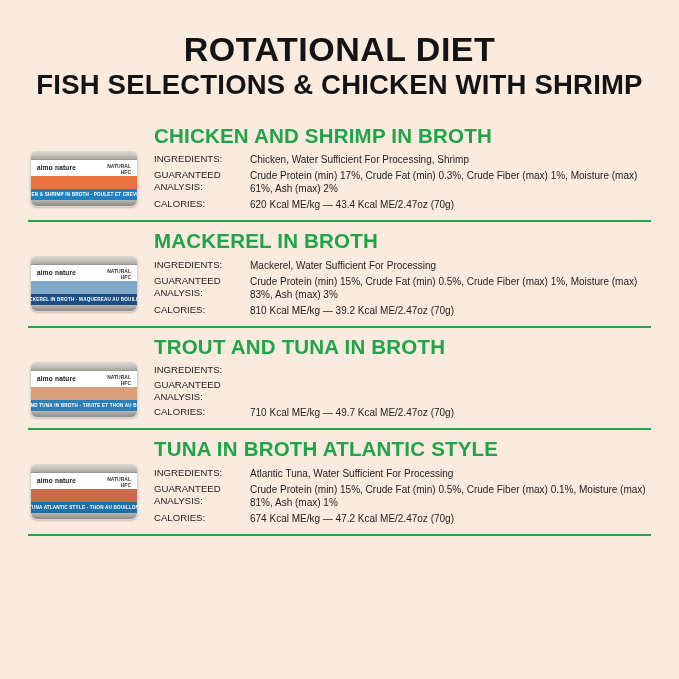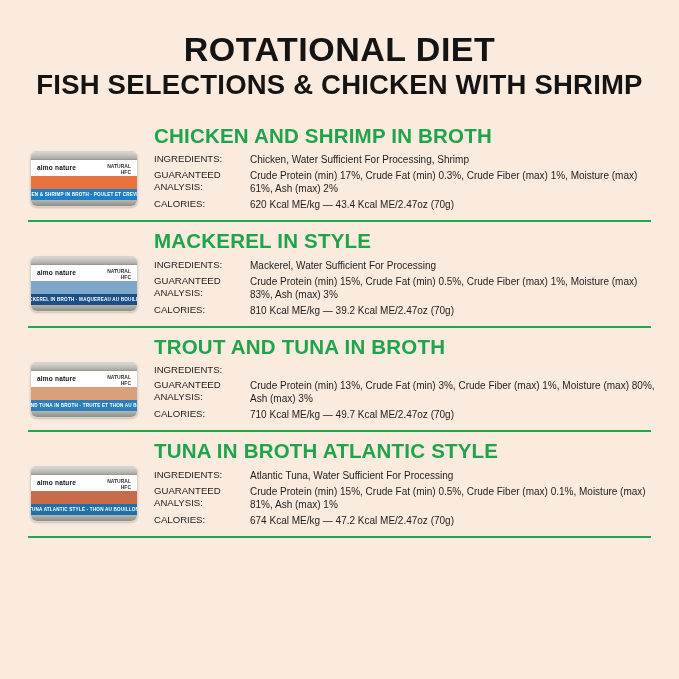--- a/index.html
+++ b/index.html
@@ -191,21 +191,21 @@
           <svg class="swirl" viewBox="0 0 108 16" preserveAspectRatio="none">
             <path d="M0 12 C 18 2, 36 16, 54 8 C 72 0, 90 14, 108 6 L108 16 L0 16 Z" fill="#ead9c4" opacity="0.9"></path>
           </svg>
           <div class="stripe" style="background: rgb(127, 167, 201);"></div>
           <div class="band" style="background: rgb(27, 79, 134);">MACKEREL IN BROTH · MAQUEREAU AU BOUILLON</div>
         </div>
         <div class="rim-bot"></div>
       </div>
     </div>
     <div class="info">
-      <div class="prod-name" style="color: rgb(30, 164, 74);">MACKEREL IN STYLE</div>
+      <div class="prod-name" style="color: rgb(30, 164, 74);">MACKEREL IN BROTH</div>
       <div class="rows">
         <div class="row">
           <div class="row-label">INGREDIENTS:</div>
           <div class="row-val">Mackerel, Water Sufficient For Processing</div>
         </div>
         <div class="row">
           <div class="row-label">
             <span class="l1">GUARANTEED</span><span class="l2">ANALYSIS:</span>
           </div>
           <div class="row-val">Crude Protein (min) 15%, Crude Fat (min) 0.5%, Crude Fiber (max) 1%, Moisture (max) 83%, Ash (max) 3%</div>
@@ -240,21 +240,20 @@
     <div class="info">
       <div class="prod-name" style="color: rgb(30, 164, 74);">TROUT AND TUNA IN BROTH</div>
       <div class="rows">
         <div class="row">
           <div class="row-label">INGREDIENTS:</div>
         </div>
         <div class="row">
           <div class="row-label">
             <span class="l1">GUARANTEED</span><span class="l2">ANALYSIS:</span>
           </div>
-          <div class="row-val">Crude Protein (min) 13%, Crude Fat (min) 3%, Crude Fiber (max) 1%, Moisture (max) 80%, Ash (max) 3%</div>
         </div>
         <div class="row">
           <div class="row-label">CALORIES:</div>
           <div class="row-val">710 Kcal ME/kg — 49.7 Kcal ME/2.47oz (70g)</div>
         </div>
       </div>
     </div>
   </div>
 <div class="divider" style="border-top-color: rgb(31, 168, 74);"></div>
   <div class="product">

